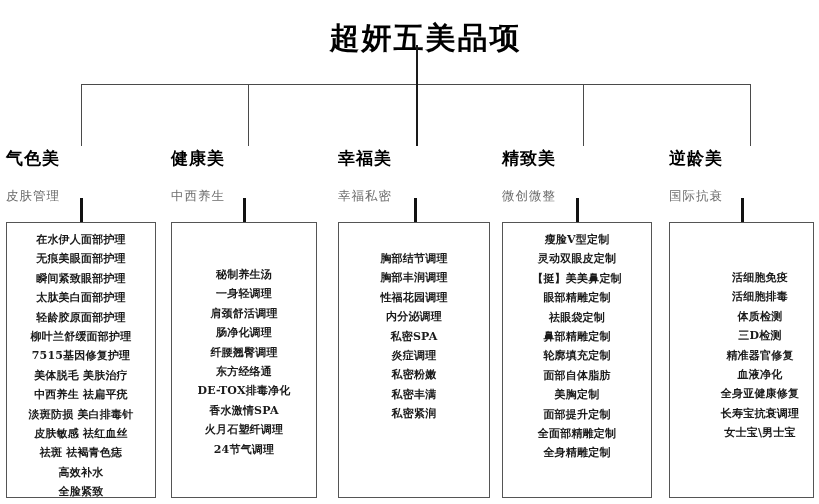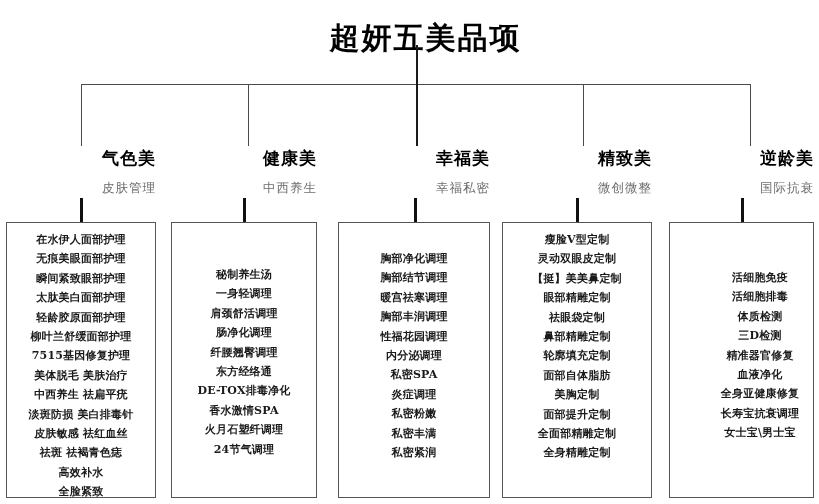--- a/index.html
+++ b/index.html
@@ -96,37 +96,37 @@
   .col2 { left: 171px; width: 146px; }
   .col3 { left: 338px; width: 152px; }
   .col4 { left: 502px; width: 150px; }
   .col5 { left: 669px; width: 145px; }
 
   .col-head {
     position: absolute;
     top: 148px;
     left: 0;
     width: 100%;
-    text-align: right;
+    text-align: left;
   }
   .col-head .head-main {
     display: block;
     font-size: 17px;
     font-weight: bold;
     color: #000000;
     letter-spacing: 1px;
     line-height: 21px;
   }
   .col-head .head-sub {
     display: block;
     font-size: 12.5px;
     color: #6d6d6d;
     letter-spacing: 1px;
     line-height: 18px;
-    margin-top: 10px;
+    margin-top: 18px;
   }
 
   .col-box {
     position: absolute;
     top: 222px;
     left: 0;
     width: 100%;
     height: 276px;
     border: 1px solid #555555;
     box-sizing: border-box;
@@ -222,23 +222,21 @@
       </div>
   </div>
 
   <div class="column col3">
     <div class="col-head">
       <span class="head-main">幸福美</span>
       <span class="head-sub">幸福私密</span>
     </div>
     <div class="col-box"></div>
     <div class="col-items">
-        <span class="item">胸部净化调理</span>
         <span class="item">胸部结节调理</span>
-        <span class="item">暖宫祛寒调理</span>
         <span class="item">胸部丰润调理</span>
         <span class="item">性福花园调理</span>
         <span class="item">内分泌调理</span>
         <span class="item">私密SPA</span>
         <span class="item">炎症调理</span>
         <span class="item">私密粉嫩</span>
         <span class="item">私密丰满</span>
         <span class="item">私密紧润</span>
       </div>
   </div>

